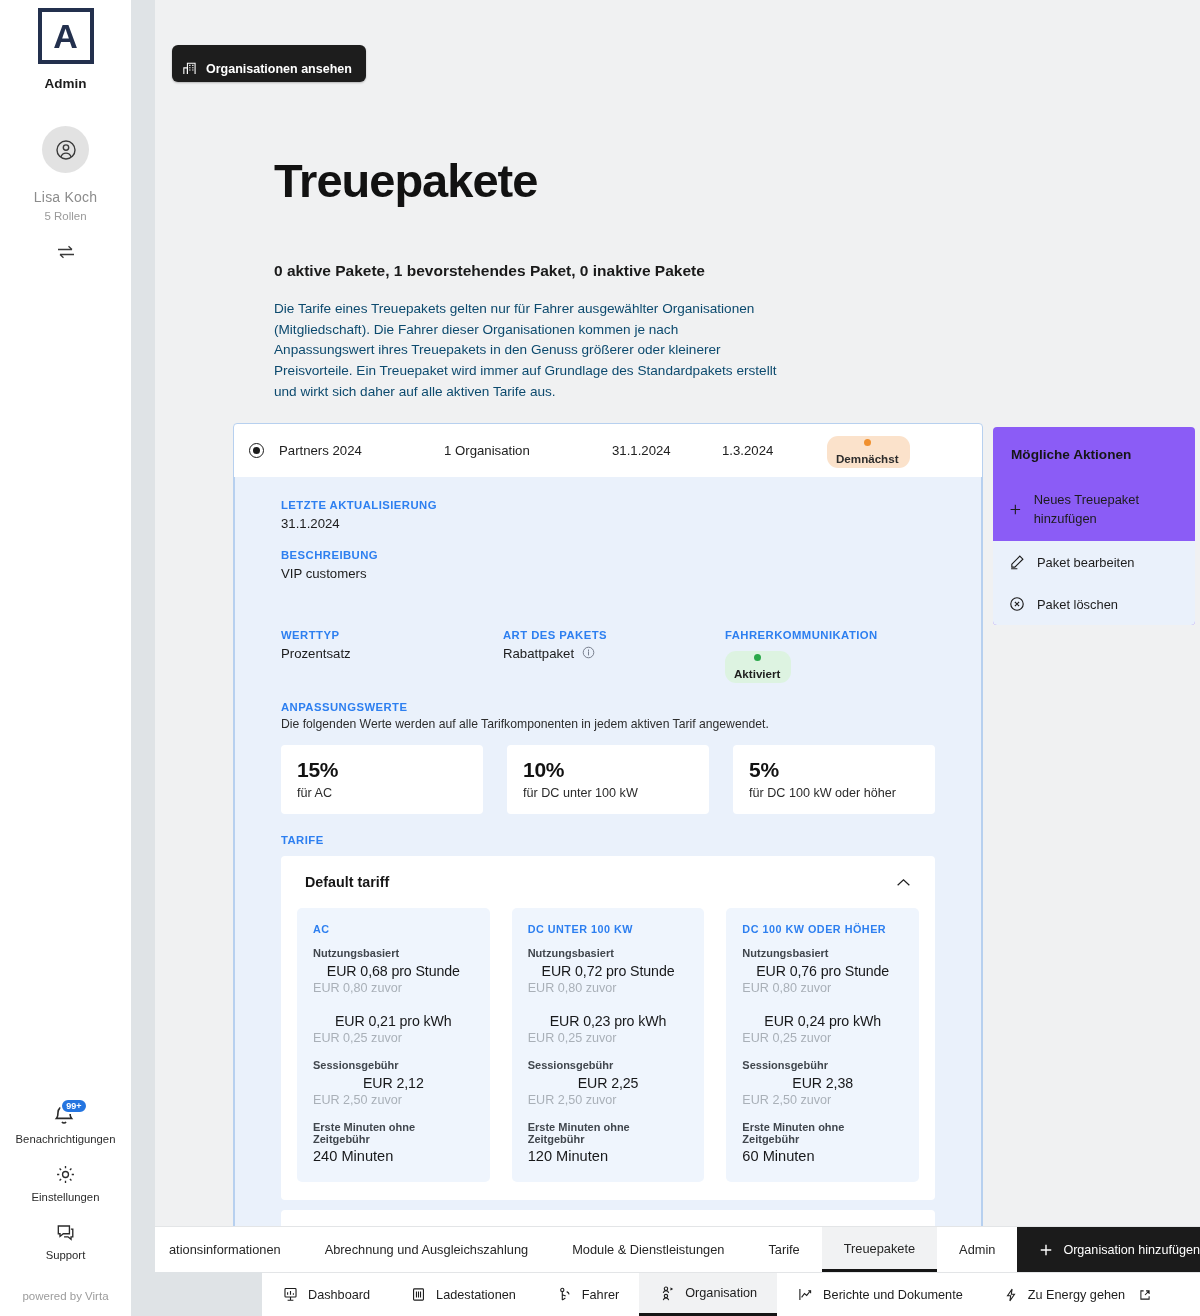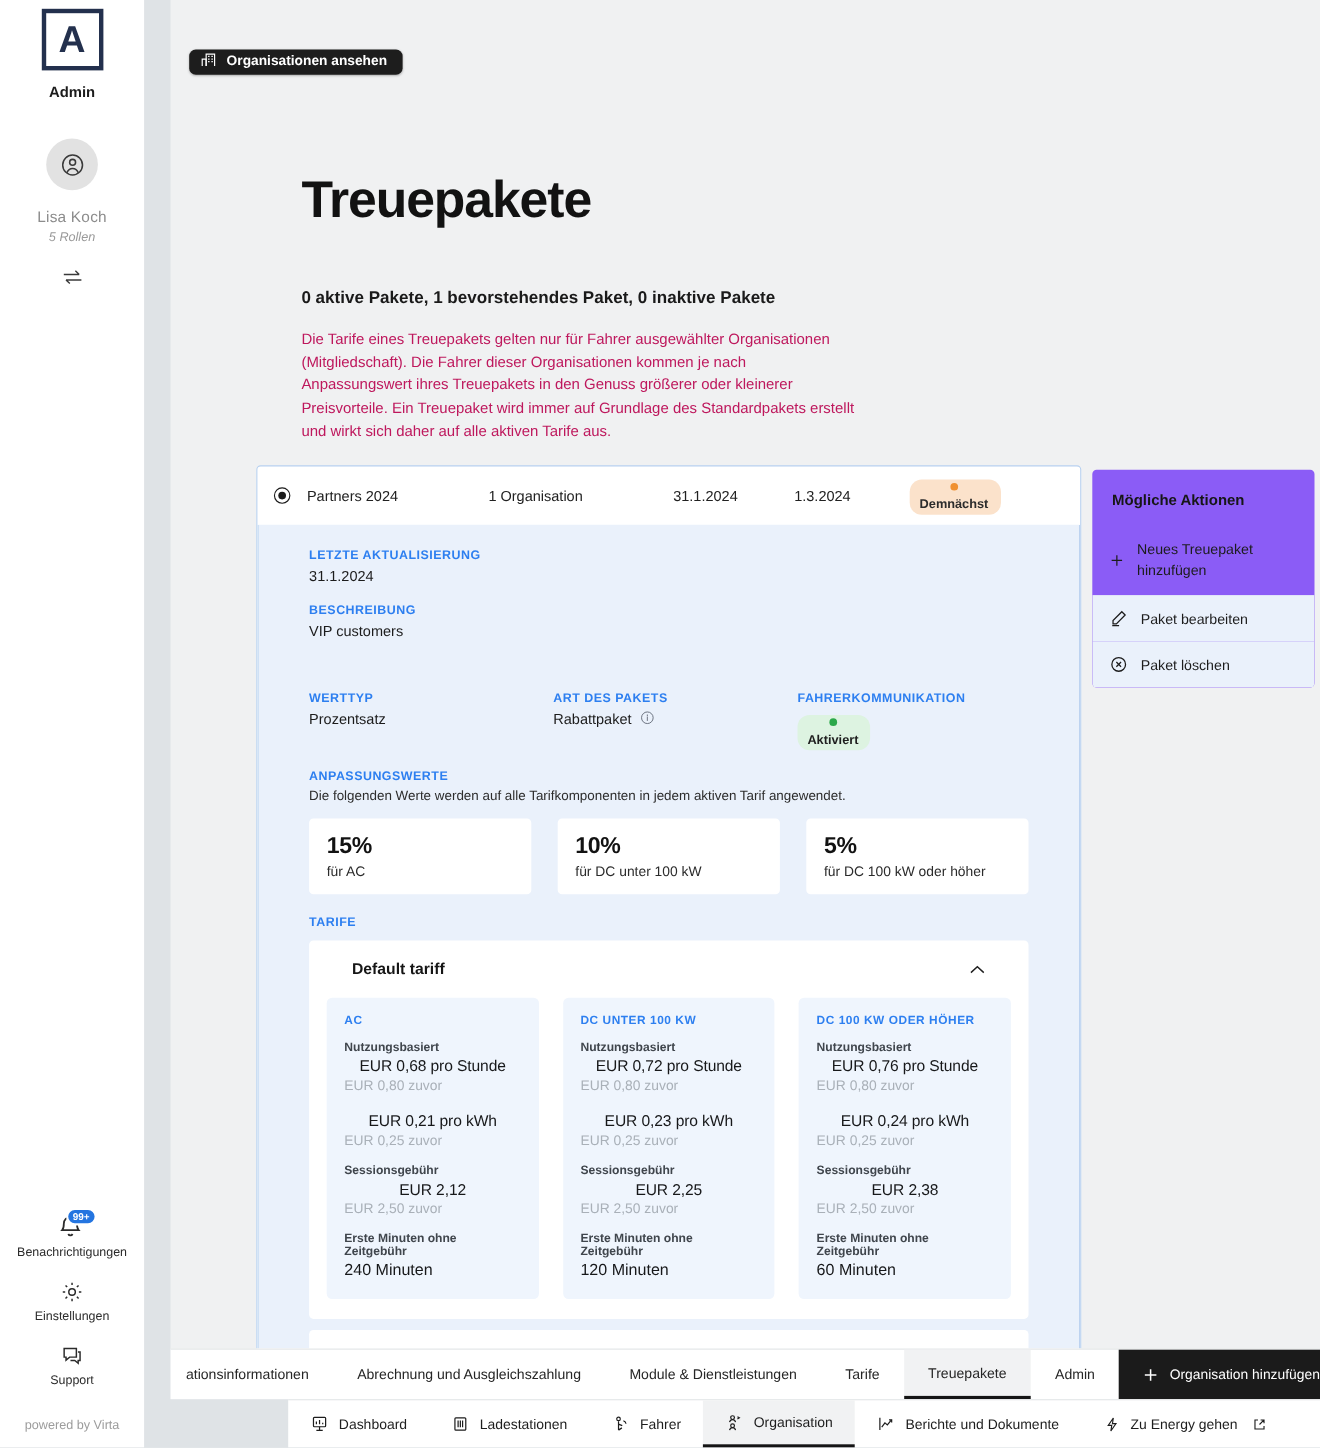--- a/index.html
+++ b/index.html
@@ -22,21 +22,21 @@
     border: 4px solid #23304d; background: #ffffff;
     display: flex; align-items: center; justify-content: center;
   }
   .logo-letter { font-size: 34px; font-weight: 700; color: #23304d; line-height: 1; }
   .admin-label { margin-top: 12px; font-size: 13.5px; font-weight: 700; color: #1c1c1c; }
   .avatar {
     width: 47px; height: 47px; border-radius: 50%; background: #e2e2e2;
     margin-top: 35px; display: flex; align-items: center; justify-content: center;
   }
   .user-name { margin-top: 16px; font-size: 14px; color: #8c8c8c; letter-spacing: .2px; }
-  .user-roles { margin-top: 5px; font-size: 11.5px; color: #9a9a9a; font-style: italic; }
+  .user-roles { margin-top: 5px; font-size: 11.5px; color: #9a9a9a; }
   .switch-icon { margin-top: 22px; }
   .sb-spacer { flex: 1 1 auto; }
   .sb-item {
     display: flex; flex-direction: column; align-items: center;
     width: 100%; padding: 9px 0; cursor: pointer;
   }
   .sb-item-label { font-size: 11.3px; color: #2b2b2b; margin-top: 5px; font-weight: 500; }
   .bell-wrap { position: relative; width: 30px; height: 26px; }
   .badge99 {
     position: absolute; top: -4px; right: -7px;
@@ -53,35 +53,35 @@
   .content-panel {
     position: absolute; left: 24px; top: 0; right: 0; bottom: 90px;
     background: #f0f1f2; overflow: hidden;
   }
   .inner-scroll { position: absolute; inset: 0; overflow: hidden; }
 
   .org-pill {
     position: absolute; left: 17px; top: 45px;
     background: #1d1d1d; color: #ffffff; border-radius: 6px;
     display: flex; align-items: center; gap: 9px;
-    padding: 2px 14px 6px 10px; font-size: 12.5px; font-weight: 600;
+    padding: 16px 14px 6px 10px; font-size: 12.5px; font-weight: 600;
     cursor: pointer; box-shadow: 0 1px 2px rgba(0,0,0,.25);
   }
 
   .page-title {
     position: absolute; left: 119px; top: 153px;
     font-size: 47px; font-weight: 800; color: #121212; letter-spacing: -1px;
   }
   .summary-line {
     position: absolute; left: 119px; top: 262px;
     font-size: 15.5px; font-weight: 700; color: #1a1a1a;
   }
   .desc {
     position: absolute; left: 119px; top: 299px; width: 505px;
-    font-size: 13.6px; line-height: 1.52; color: #be185d;
+    font-size: 13.6px; line-height: 1.52; color: #0c4a6e;
   }
 
   
   .table-card {
     position: absolute; left: 78px; top: 424px; width: 750px;
     background: #ffffff; border-radius: 4px;
   }
   .thead {
     display: flex; align-items: center; height: 35px;
     font-size: 12.8px; font-weight: 700; color: #1d1d1d;
@@ -141,21 +141,21 @@
   .val-num { font-size: 21px; font-weight: 800; color: #121212; letter-spacing: -.3px; }
   .val-sub { font-size: 12.6px; color: #2b2b2b; margin-top: 4px; }
 
   .tarife-label { margin-top: 20px; }
 
   .tariff-card {
     background: #ffffff; border-radius: 4px; margin-top: 10px;
   }
   .tariff-head {
     display: flex; align-items: center; justify-content: space-between;
-    padding: 18px 39px; cursor: pointer; text-align: center;
+    padding: 18px 24px; cursor: pointer; text-align: center;
   }
   .tariff-title { font-size: 14.3px; font-weight: 700; color: #161616; }
   .tcols { display: flex; gap: 22px; padding: 0 16px 18px 16px; }
   .tcol { flex: 1 1 0; background: #eff5fd; border-radius: 5px; padding: 15px 16px 18px 16px; }
   .tcol-title {
     font-size: 10.8px; font-weight: 700; color: #2d7ff0;
     letter-spacing: .5px; text-transform: uppercase; margin-bottom: 12px;
   }
   .t-cap { font-size: 11px; color: #40464d; font-weight: 600; }
   .t-main { font-size: 14.2px; color: #17181a; margin-top: 4px; letter-spacing: -.1px; text-align: center; }

